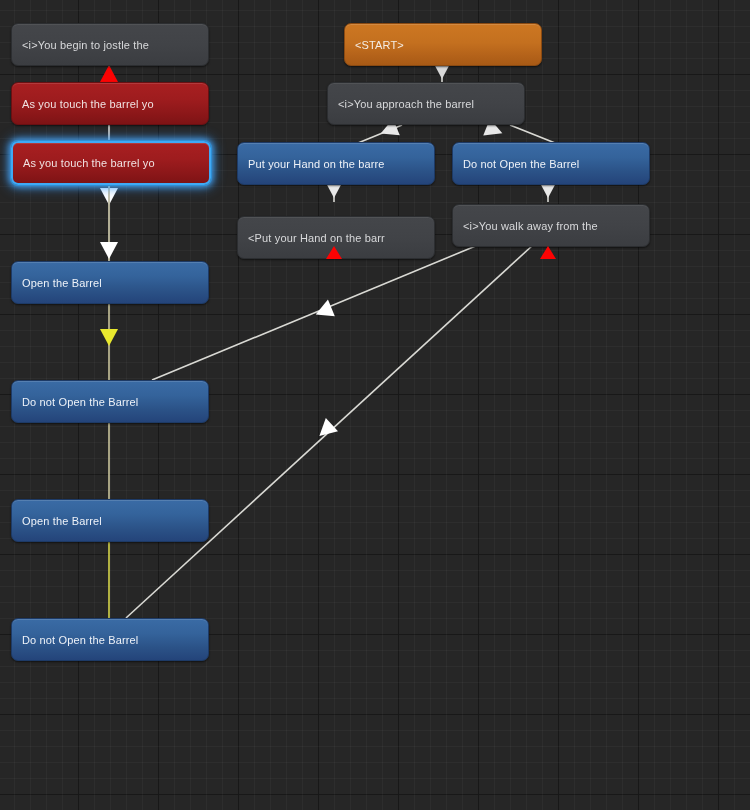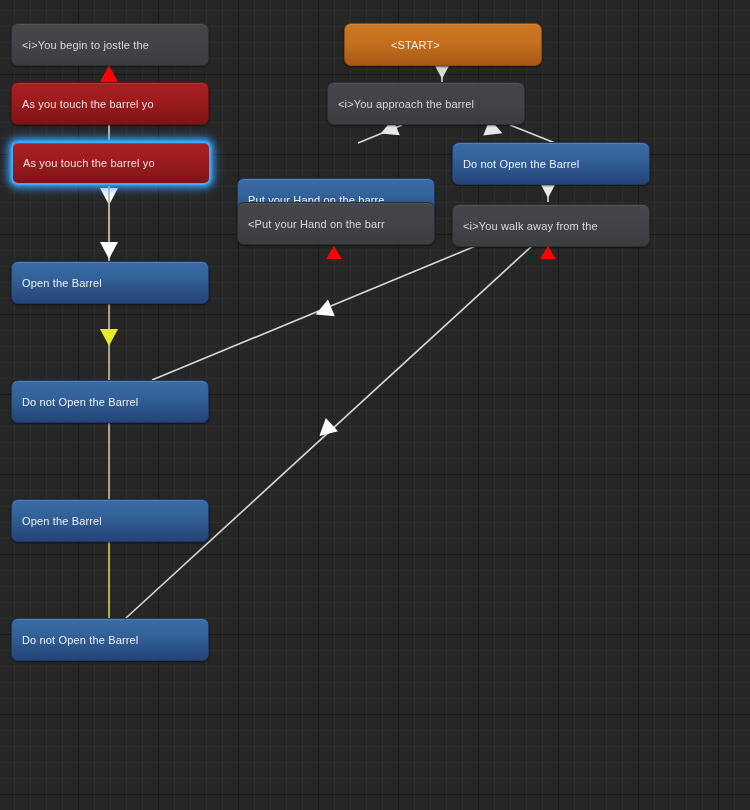--- a/index.html
+++ b/index.html
@@ -62,21 +62,20 @@
     text-overflow: clip;
     white-space: nowrap;
     display: block;
     width: 100%;
   }
   .node.start {
     background: linear-gradient(to bottom, #cc7722 0%, #c4701f 45%, #b5631a 75%, #a85a15 100%);
     border: 1px solid #8a4a12;
     box-shadow: inset 0 1px 0 rgba(255,255,255,0.14), 0 1px 2px rgba(0,0,0,0.6);
     color: #f4ece4;
-    padding-left: 36px;
   }
   .node.gray {
     background: linear-gradient(to bottom, #44464a 0%, #414347 50%, #3b3d41 100%);
     border: 1px solid #2c2e31;
     box-shadow: inset 0 1px 0 rgba(255,255,255,0.07), 0 1px 2px rgba(0,0,0,0.55);
     color: #d8d9db;
   }
   .node.red {
     background: linear-gradient(to bottom, #a81f21 0%, #9e1c1e 40%, #8c1719 75%, #7e1315 100%);
     border: 1px solid #6a1012;
@@ -192,27 +191,27 @@
       </div>
       <div class="node blue" style="left: 11px; top: 618px; width: 198px; height: 43px;">
         <span class="node-label">Do not Open the Barrel</span>
       </div>
       <div class="node start" style="left: 344px; top: 23px; width: 198px; height: 43px;">
         <span class="node-label">&lt;START&gt;</span>
       </div>
       <div class="node gray" style="left: 327px; top: 82px; width: 198px; height: 43px;">
         <span class="node-label">&lt;i&gt;You approach the barrel</span>
       </div>
-      <div class="node blue" style="left: 237px; top: 142px; width: 198px; height: 43px; margin-top: 36px;">
+      <div class="node blue" style="left: 237px; top: 142px; width: 198px; height: 43px;">
         <span class="node-label">Put your Hand on the barre</span>
       </div>
       <div class="node blue" style="left: 452px; top: 142px; width: 198px; height: 43px;">
         <span class="node-label">Do not Open the Barrel</span>
       </div>
-      <div class="node gray" style="left: 237px; top: 202px; width: 198px; height: 43px;">
+      <div class="node gray" style="left: 237px; top: 216px; width: 198px; height: 43px;">
         <span class="node-label">&lt;Put your Hand on the barr</span>
       </div>
       <div class="node gray" style="left: 452px; top: 204px; width: 198px; height: 43px;">
         <span class="node-label">&lt;i&gt;You walk away from the</span>
       </div>
     </div>
   <div id="marker-layer">
       <div class="marker red-up" style="left: 101px; top: 68px;"></div>
       <div class="marker red-up" style="left: 326px; top: 246px;"></div>
       <div class="marker red-up" style="left: 540px; top: 246px;"></div>

